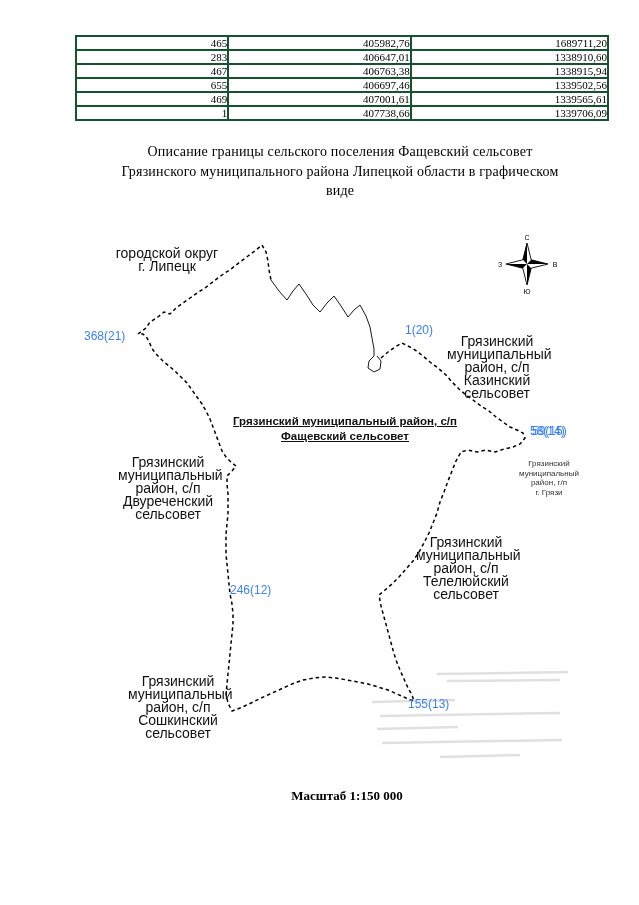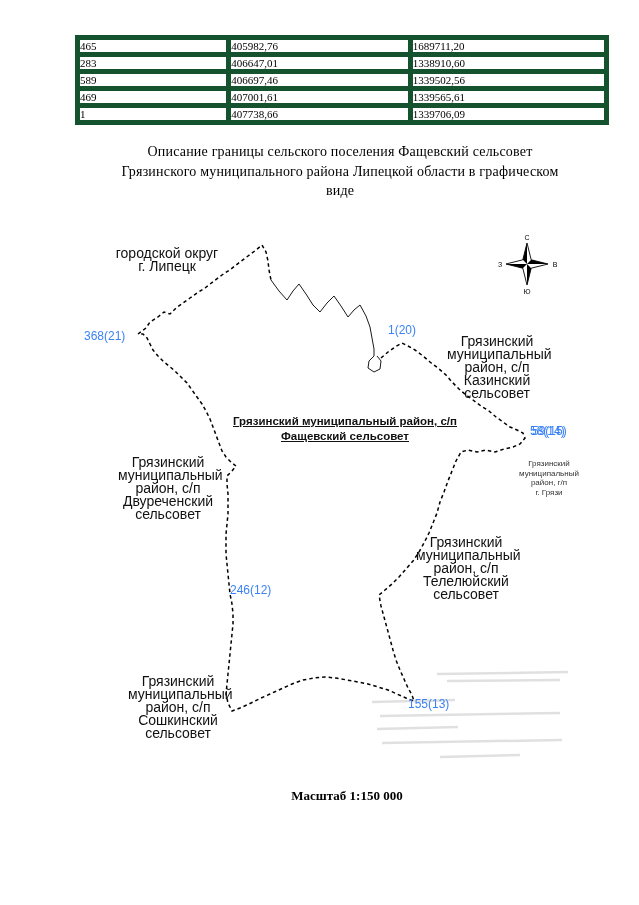--- a/index.html
+++ b/index.html
@@ -6,21 +6,21 @@
   .page{
     position:relative;width:639px;height:905px;background:#ffffff;
     font-family:"Liberation Serif",serif;color:#000;overflow:hidden;margin:0 auto;
   }
   
   table.coords{
     position:absolute;left:75px;top:35px;width:534px;
     border-collapse:collapse;font-size:11px;line-height:11px;
   }
   table.coords td{
-    border:5px solid #14532d;text-align:left;padding:0;height:12px;
+    border:2px solid #14532d;text-align:right;padding:0;height:12px;
     font-family:"Liberation Serif",serif;
   }
   
   .title{
     position:absolute;left:70px;top:142px;width:540px;
     font-size:14px;font-weight:normal;text-align:center;line-height:19.5px;
     white-space:pre-line;letter-spacing:.2px;
   }
   
   .map-svg{position:absolute;left:0;top:0;width:639px;height:905px;z-index:0;}
@@ -55,21 +55,26 @@
         <td>465</td>
         <td>405982,76</td>
         <td>1689711,20</td>
       </tr>
       <tr>
         <td>283</td>
         <td>406647,01</td>
         <td>1338910,60</td>
       </tr>
       <tr>
-        <td>589</td>
+        <td>467</td>
+        <td>406763,38</td>
+        <td>1338915,94</td>
+      </tr>
+      <tr>
+        <td>655</td>
         <td>406697,46</td>
         <td>1339502,56</td>
       </tr>
       <tr>
         <td>469</td>
         <td>407001,61</td>
         <td>1339565,61</td>
       </tr>
       <tr>
         <td>1</td>
@@ -125,21 +130,21 @@
       <text x="500" y="267" font-size="7" text-anchor="middle" font-family="Liberation Sans, sans-serif">З</text>
       <text x="555" y="267" font-size="7" text-anchor="middle" font-family="Liberation Sans, sans-serif">В</text>
     </g>
   </svg>
 
   <div class="maplabel" style="left:107px;top:247px;width:120px;">городской округ
 г. Липецк</div>
 
   <div class="pointlabel" style="left:84px;top:329px;">368(21)</div>
 
-  <div class="pointlabel" style="left:388px;top:323px;">1(20)</div>
+  <div class="pointlabel" style="left:405px;top:323px;">1(20)</div>
 
   <div class="maplabel" style="left:447px;top:335px;width:100px;">Грязинский
 муниципальный
 район, с/п
 Казинский
 сельсовет</div>
 
   <div class="maplabel center-label" style="left:225px;top:414px;">Грязинский муниципальный район, с/п
 Фащевский сельсовет</div>
 

